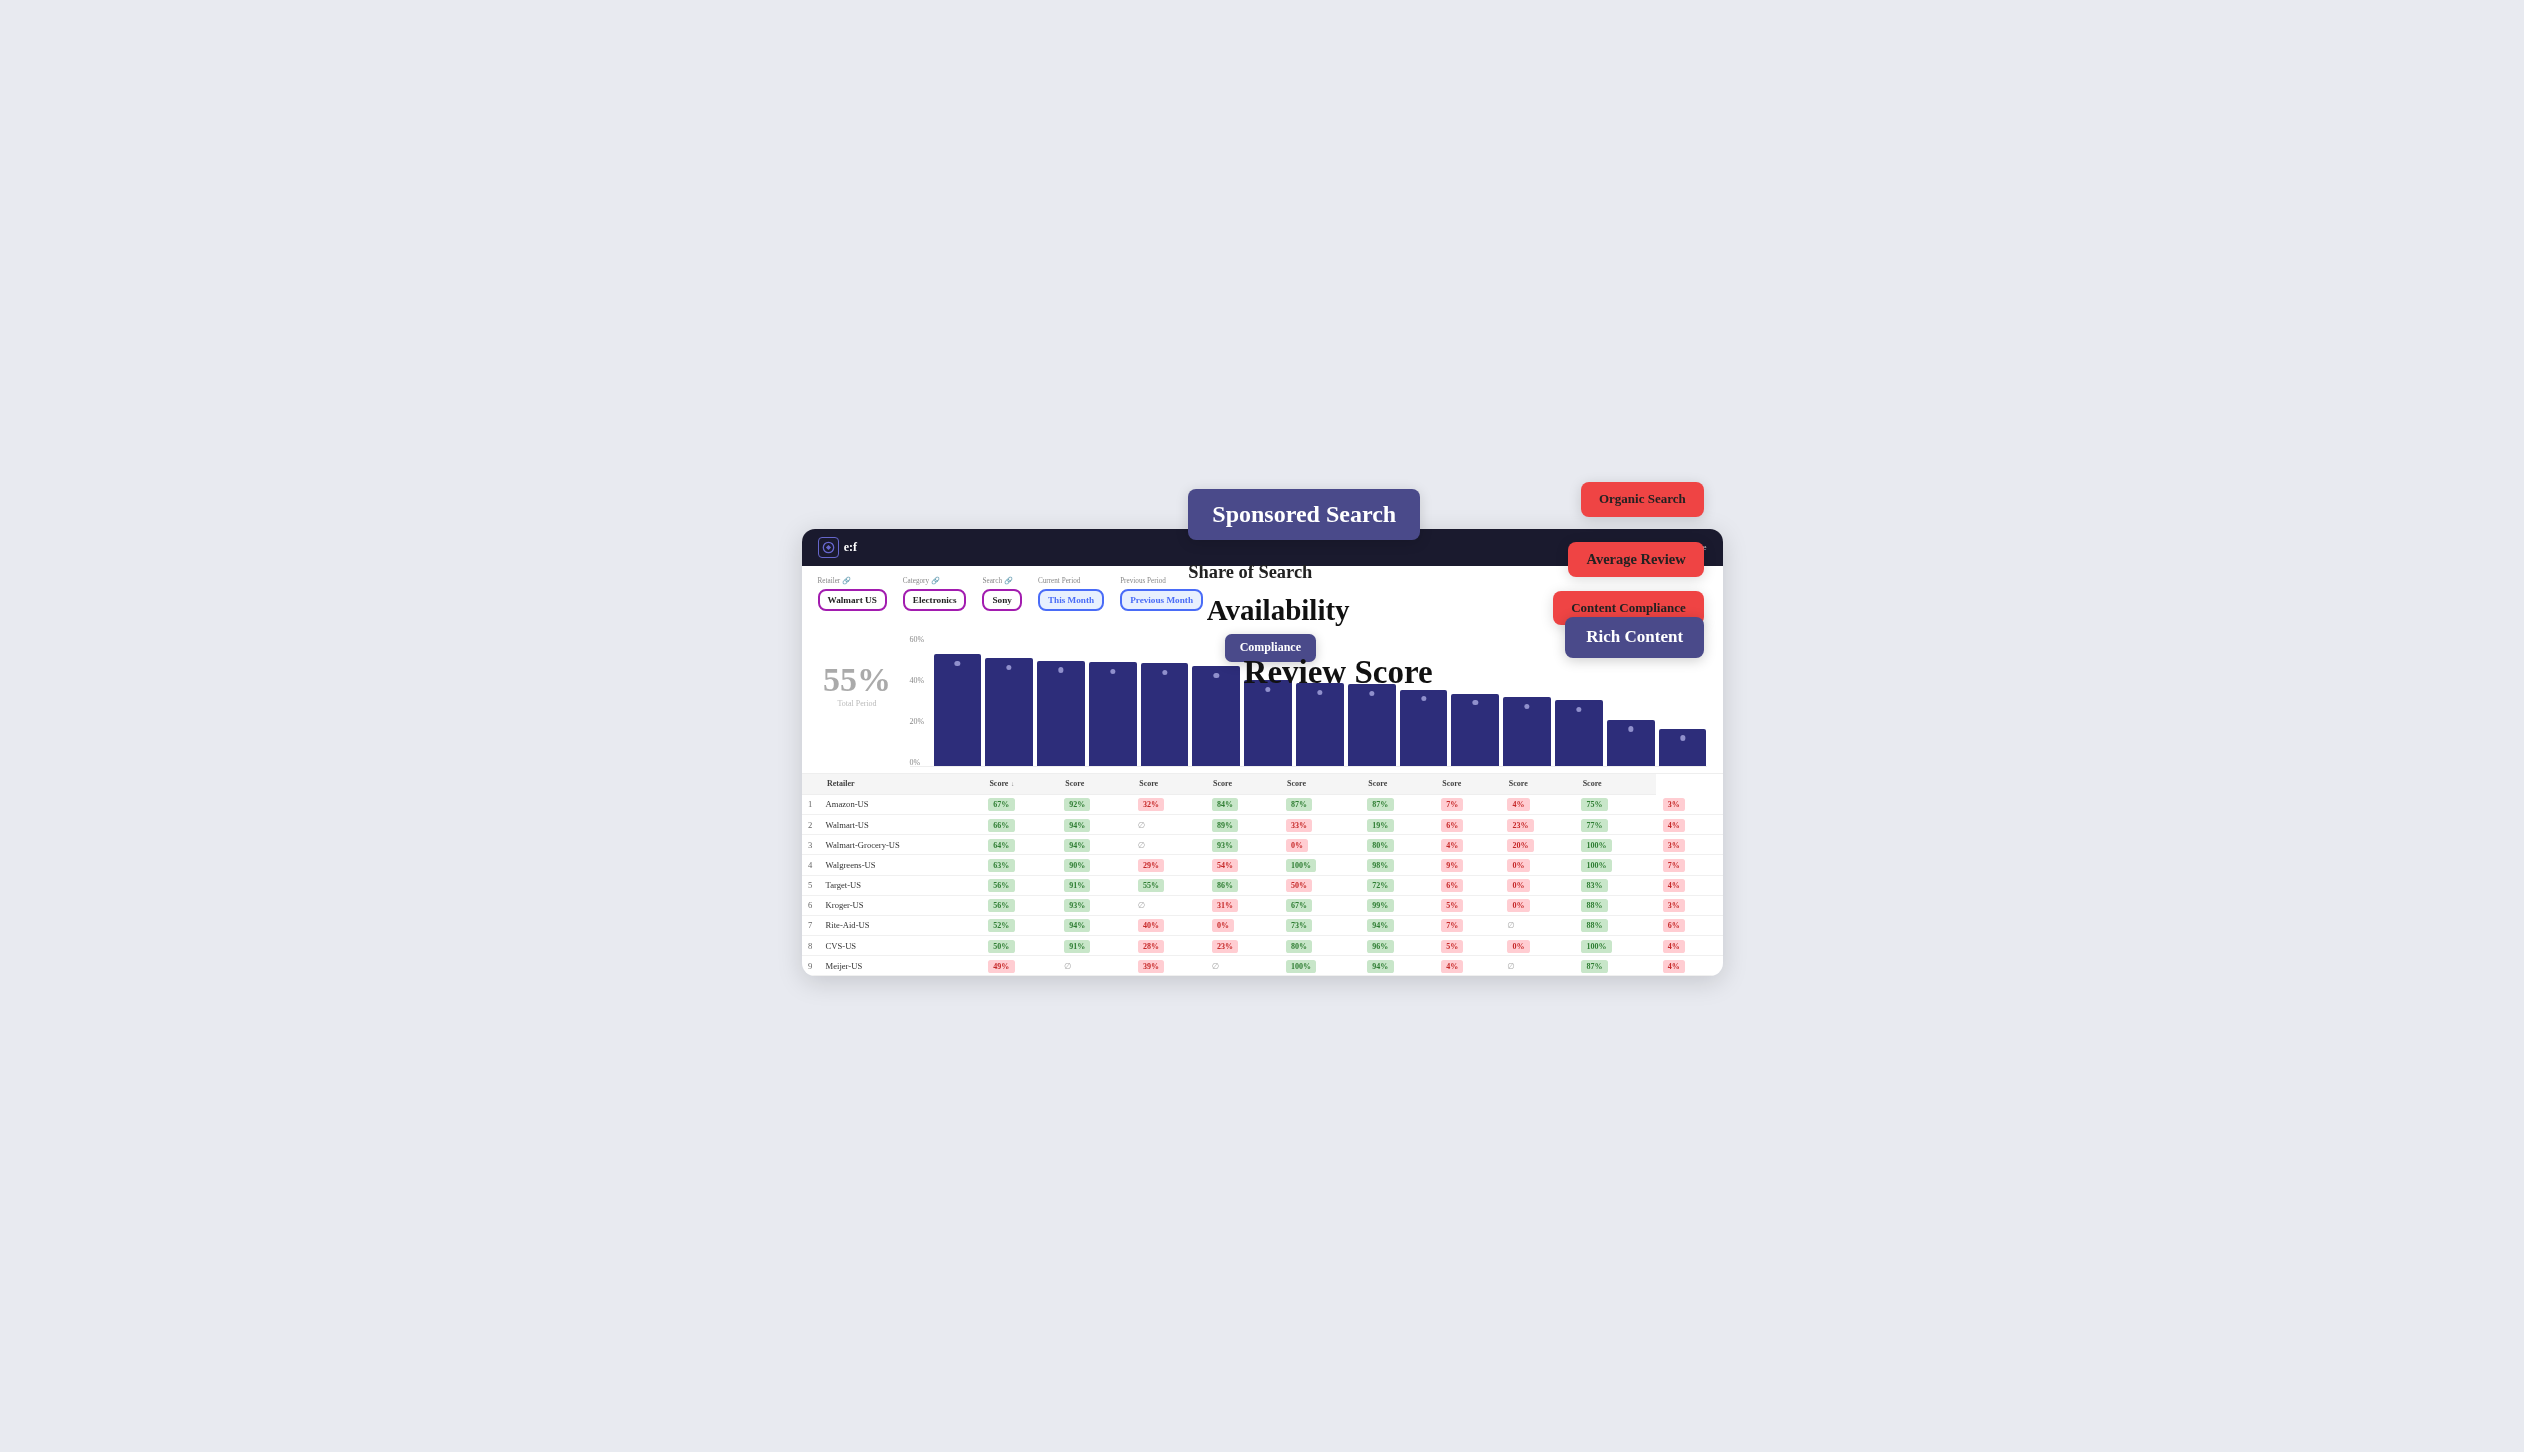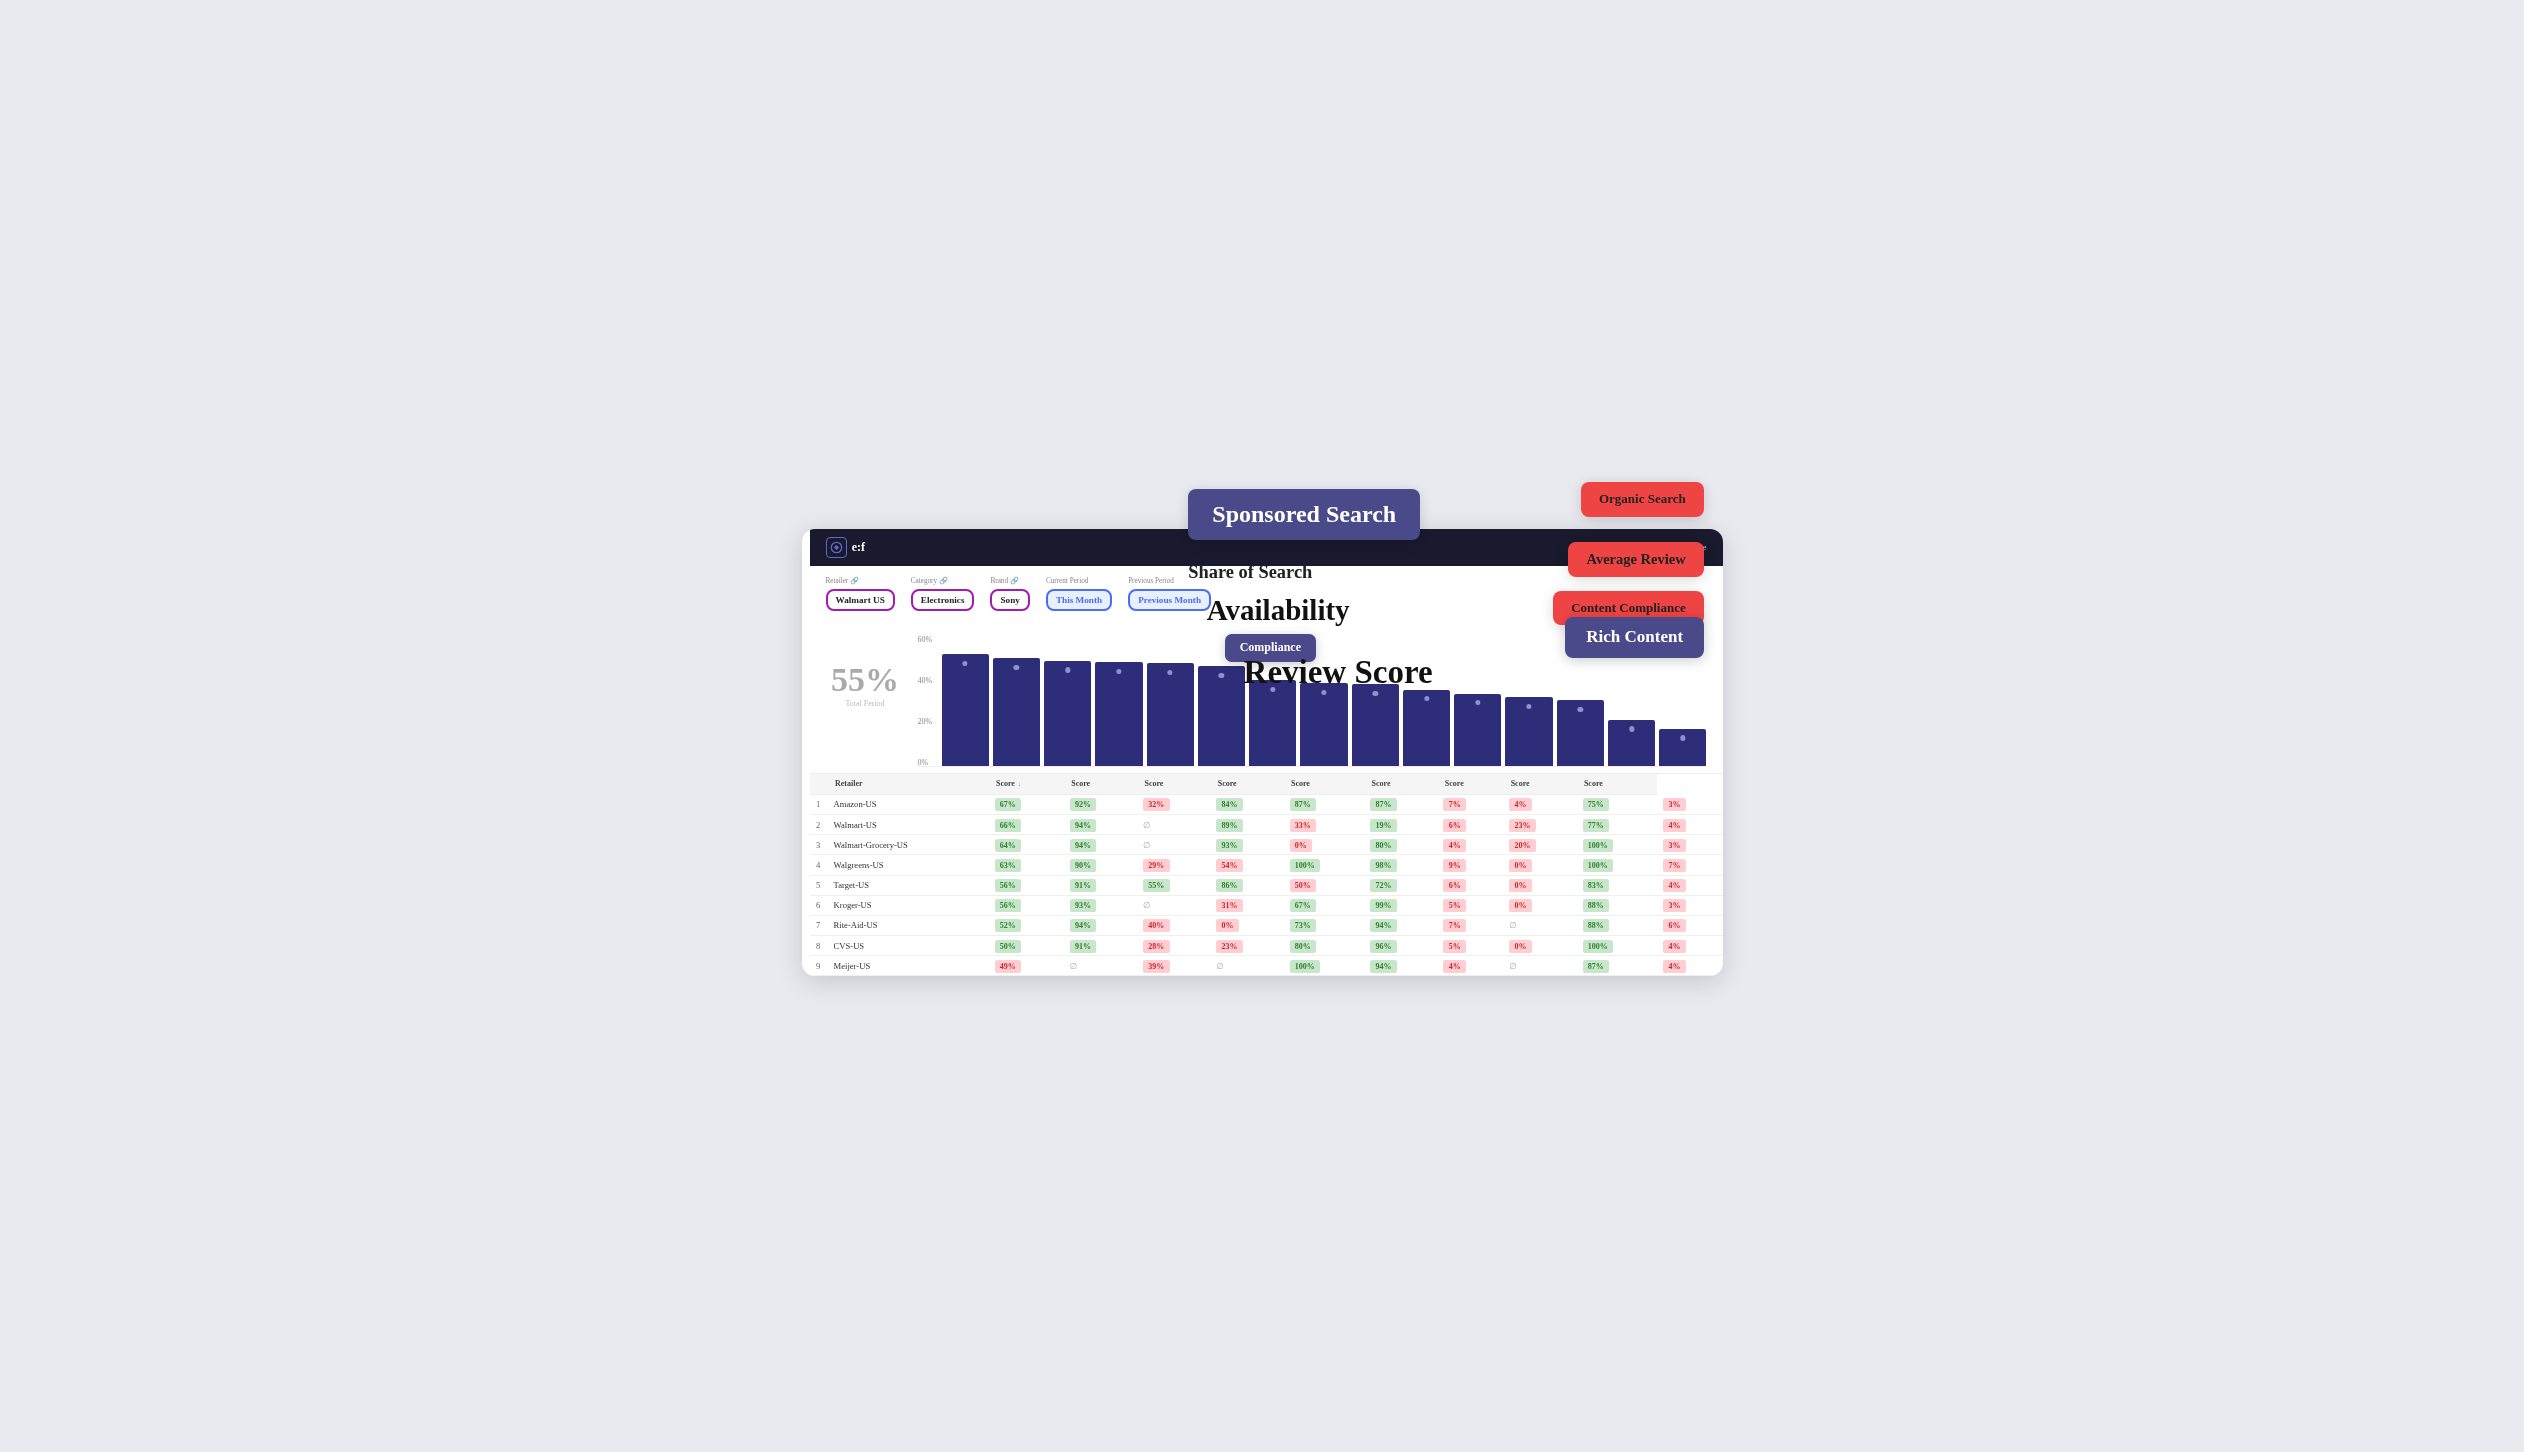--- a/index.html
+++ b/index.html
@@ -67,21 +67,20 @@
 
     
     .main-card {
       background: white;
       border-radius: 13px;
       box-shadow: 0 5.3px 26px rgba(0,0,0,0.15);
       overflow: hidden;
       margin-top: 53px;
       position: relative;
       z-index: 5;
-      padding-left: 8px;
     }
 
     
     .top-nav {
       background: #1a1a2e;
       display: flex;
       align-items: center;
       padding: 8px 16px;
       gap: 13px;
     }
@@ -299,21 +298,21 @@
       </div>
       <div class="filter-group">
         <span class="filter-label">
           <span>Category</span>
           <span>🔗</span>
         </span>
         <div class="filter-value">Electronics</div>
       </div>
       <div class="filter-group">
         <span class="filter-label">
-          <span>Brand</span>
+          <span>Search</span>
           <span>🔗</span>
         </span>
         <div class="filter-value">Sony</div>
       </div>
       <div class="filter-group">
         <span class="filter-label">Current Period</span>
         <div class="filter-value active">This Month</div>
       </div>
       <div class="filter-group">
         <span class="filter-label">Previous Period</span>

